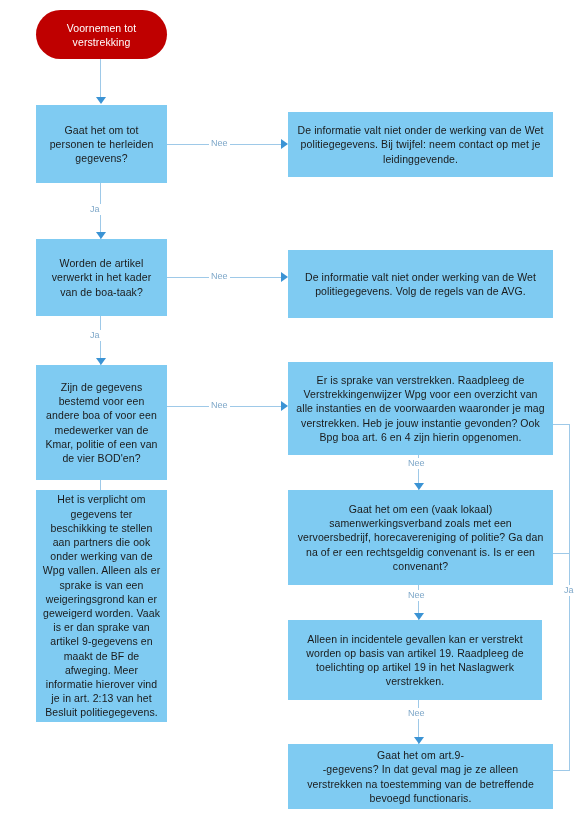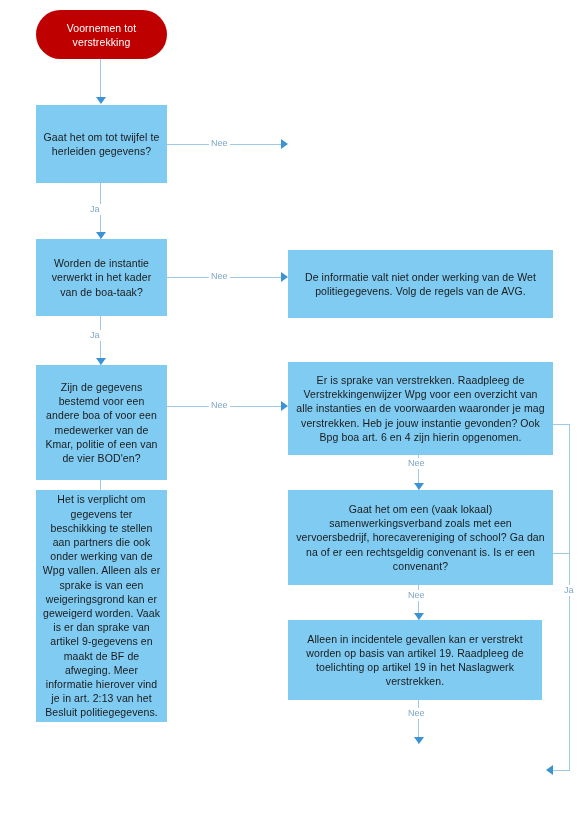--- a/index.html
+++ b/index.html
@@ -127,46 +127,53 @@
   <div class="edge v" style="left:569px; top:424px; height:347px;"></div>
   <div class="edge h" style="left:551px; top:770px; width:19px;"></div>
   <div class="arrow left" style="left:546px; top:765px;"></div>
   <div class="edge-label" style="left:562px; top:585px;">Ja</div>
 
   <div class="node start" style="left:36px; top:10px; width:131px; height:49px;">
     <span class="txt">Voornemen tot verstrekking</span>
   </div>
 
   <div class="node" style="left:36px; top:105px; width:131px; height:78px;">
-    <span class="txt">Gaat het om tot twijfel te herleiden gegevens?</span>
+    <span class="txt">Gaat het om tot personen te herleiden gegevens?</span>
   </div>
 
+  <div class="node" style="left:288px; top:112px; width:265px; height:65px;">
+    <span class="txt">De informatie valt niet onder de werking van de Wet politiegegevens. Bij twijfel: neem contact op met je leidinggevende.</span>
+  </div>
 
   <div class="node" style="left:36px; top:239px; width:131px; height:77px;">
-    <span class="txt">Worden de instantie verwerkt in het kader van de boa-taak?</span>
+    <span class="txt">Worden de artikel verwerkt in het kader van de boa-taak?</span>
   </div>
 
   <div class="node" style="left:288px; top:250px; width:265px; height:68px;">
     <span class="txt">De informatie valt niet onder werking van de Wet politiegegevens. Volg de regels van de AVG.</span>
   </div>
 
   <div class="node" style="left:36px; top:365px; width:131px; height:115px;">
     <span class="txt">Zijn de gegevens bestemd voor een andere boa of voor een medewerker van de Kmar, politie of een van de vier BOD'en?</span>
   </div>
 
   <div class="node" style="left:288px; top:362px; width:265px; height:93px;">
     <span class="txt">Er is sprake van verstrekken. Raadpleeg de Verstrekkingenwijzer Wpg voor een overzicht van alle instanties en de voorwaarden waaronder je mag verstrekken. Heb je jouw instantie gevonden? Ook Bpg boa art. 6 en 4 zijn hierin opgenomen.</span>
   </div>
 
   <div class="node" style="left:36px; top:490px; width:131px; height:232px;">
     <span class="txt">Het is verplicht om gegevens ter beschikking te stellen aan partners die ook onder werking van de Wpg vallen. Alleen als er sprake is van een weigeringsgrond kan er geweigerd worden. Vaak is er dan sprake van artikel 9-gegevens en maakt de BF de afweging. Meer informatie hierover vind je in art. 2:13 van het Besluit politiegegevens.</span>
   </div>
 
   <div class="node" style="left:288px; top:490px; width:265px; height:95px;">
-    <span class="txt">Gaat het om een (vaak lokaal) samenwerkingsverband zoals met een vervoersbedrijf, horecavereniging of school? Ga dan na of er een rechtsgeldig convenant is. Is er een convenant?</span>
+    <span class="txt">Gaat het om een (vaak lokaal) samenwerkingsverband zoals met een vervoersbedrijf, horecavereniging of politie? Ga dan na of er een rechtsgeldig convenant is. Is er een convenant?</span>
   </div>
 
   <div class="node" style="left:288px; top:620px; width:254px; height:80px;">
     <span class="txt">Alleen in incidentele gevallen kan er verstrekt worden op basis van artikel 19. Raadpleeg de toelichting op artikel 19 in het Naslagwerk verstrekken.</span>
   </div>
 
+  <div class="node" style="left:288px; top:744px; width:265px; height:65px;">
+    <span class="txt">Gaat het om art.9-
+-gegevens? In dat geval mag je ze alleen verstrekken na toestemming van de betreffende bevoegd functionaris.</span>
+  </div>
 
 </div>
 
 </body></html>

